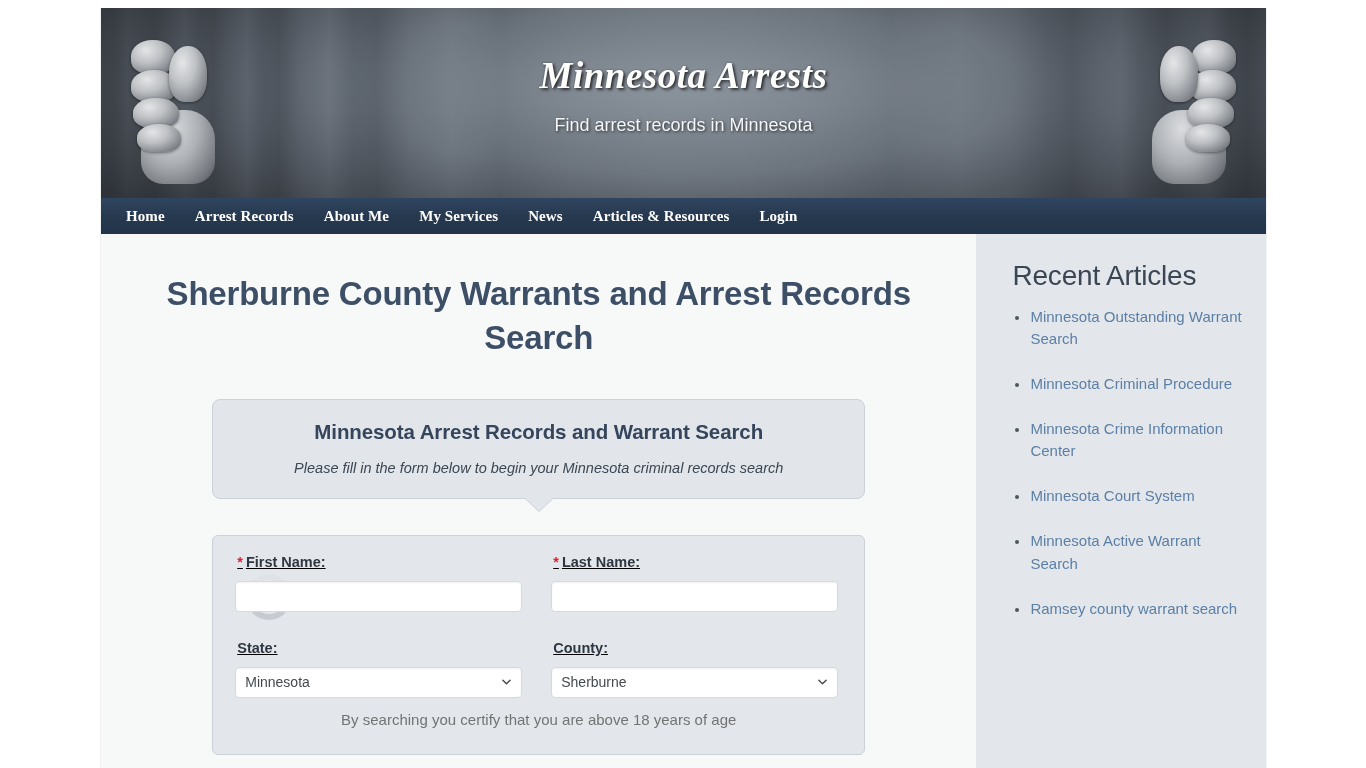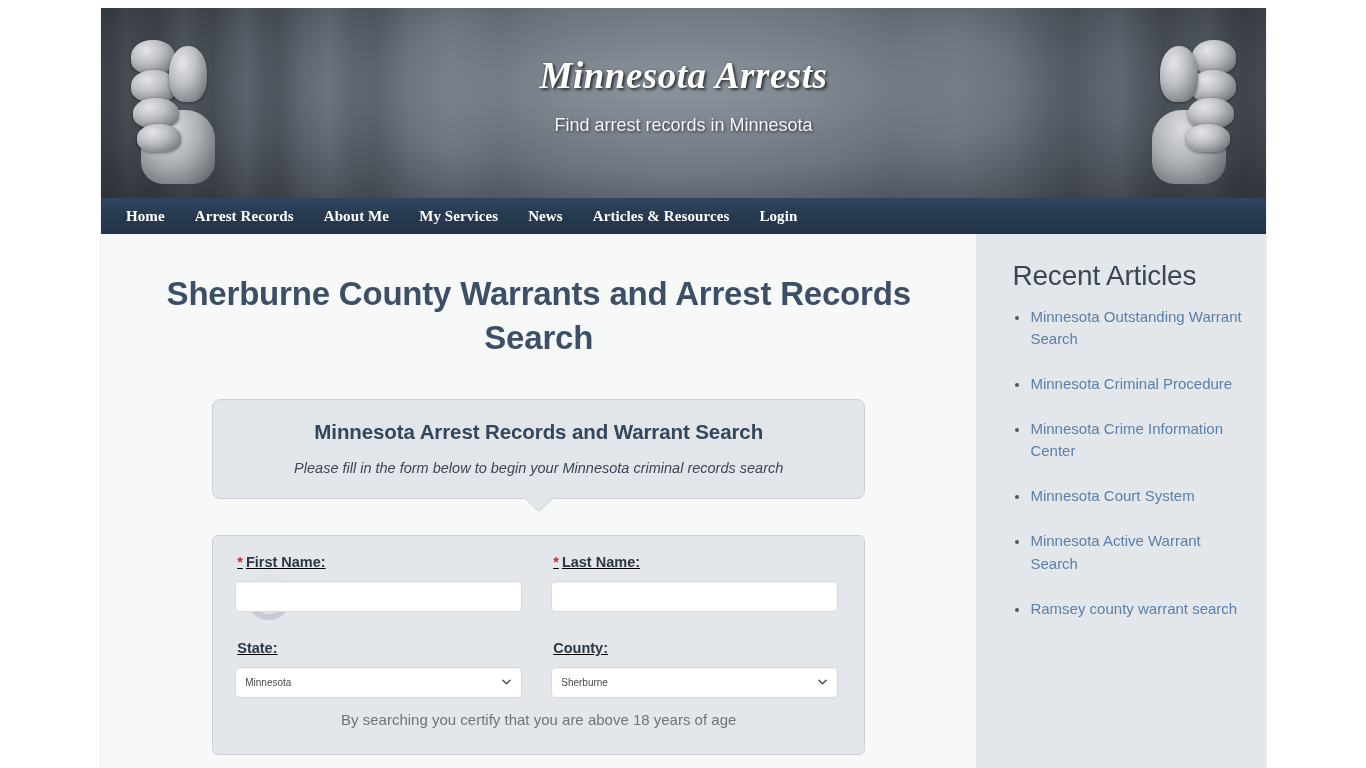--- a/index.html
+++ b/index.html
@@ -234,21 +234,21 @@
   }
   .field input::placeholder { color: #b9bdc2; }
 
   .field select {
     width: 100%;
     height: 31px;
     border: 1px solid #d6dade;
     border-radius: 4px;
     background: #ffffff;
     padding: 0 26px 0 9px;
-    font-size: 10px;
+    font-size: 14px;
     font-family: "Liberation Sans", sans-serif;
     color: #444a50;
     appearance: none;
     -webkit-appearance: none;
     outline: none;
     box-shadow: 0 1px 2px rgba(0,0,0,.06) inset;
   }
   .select-wrap { position: relative; }
   .chev {
     position: absolute;

